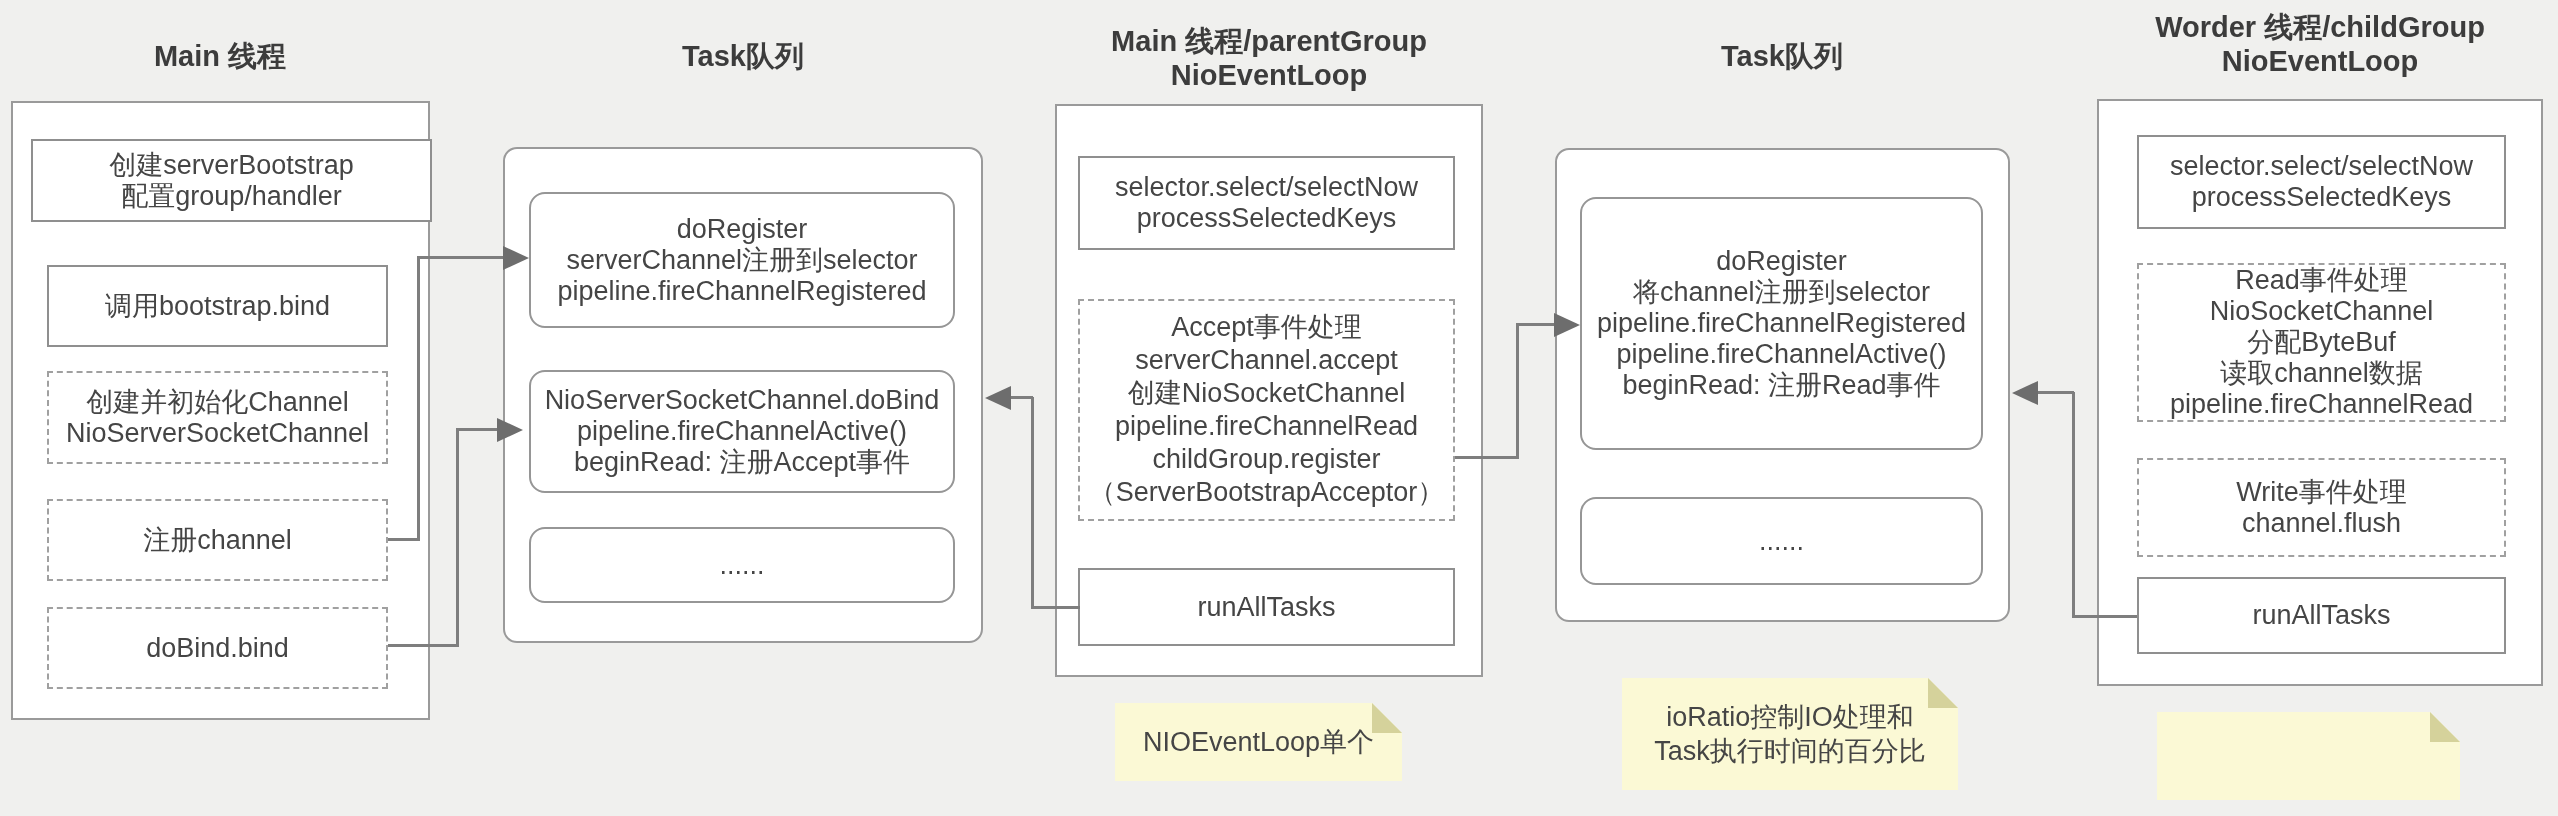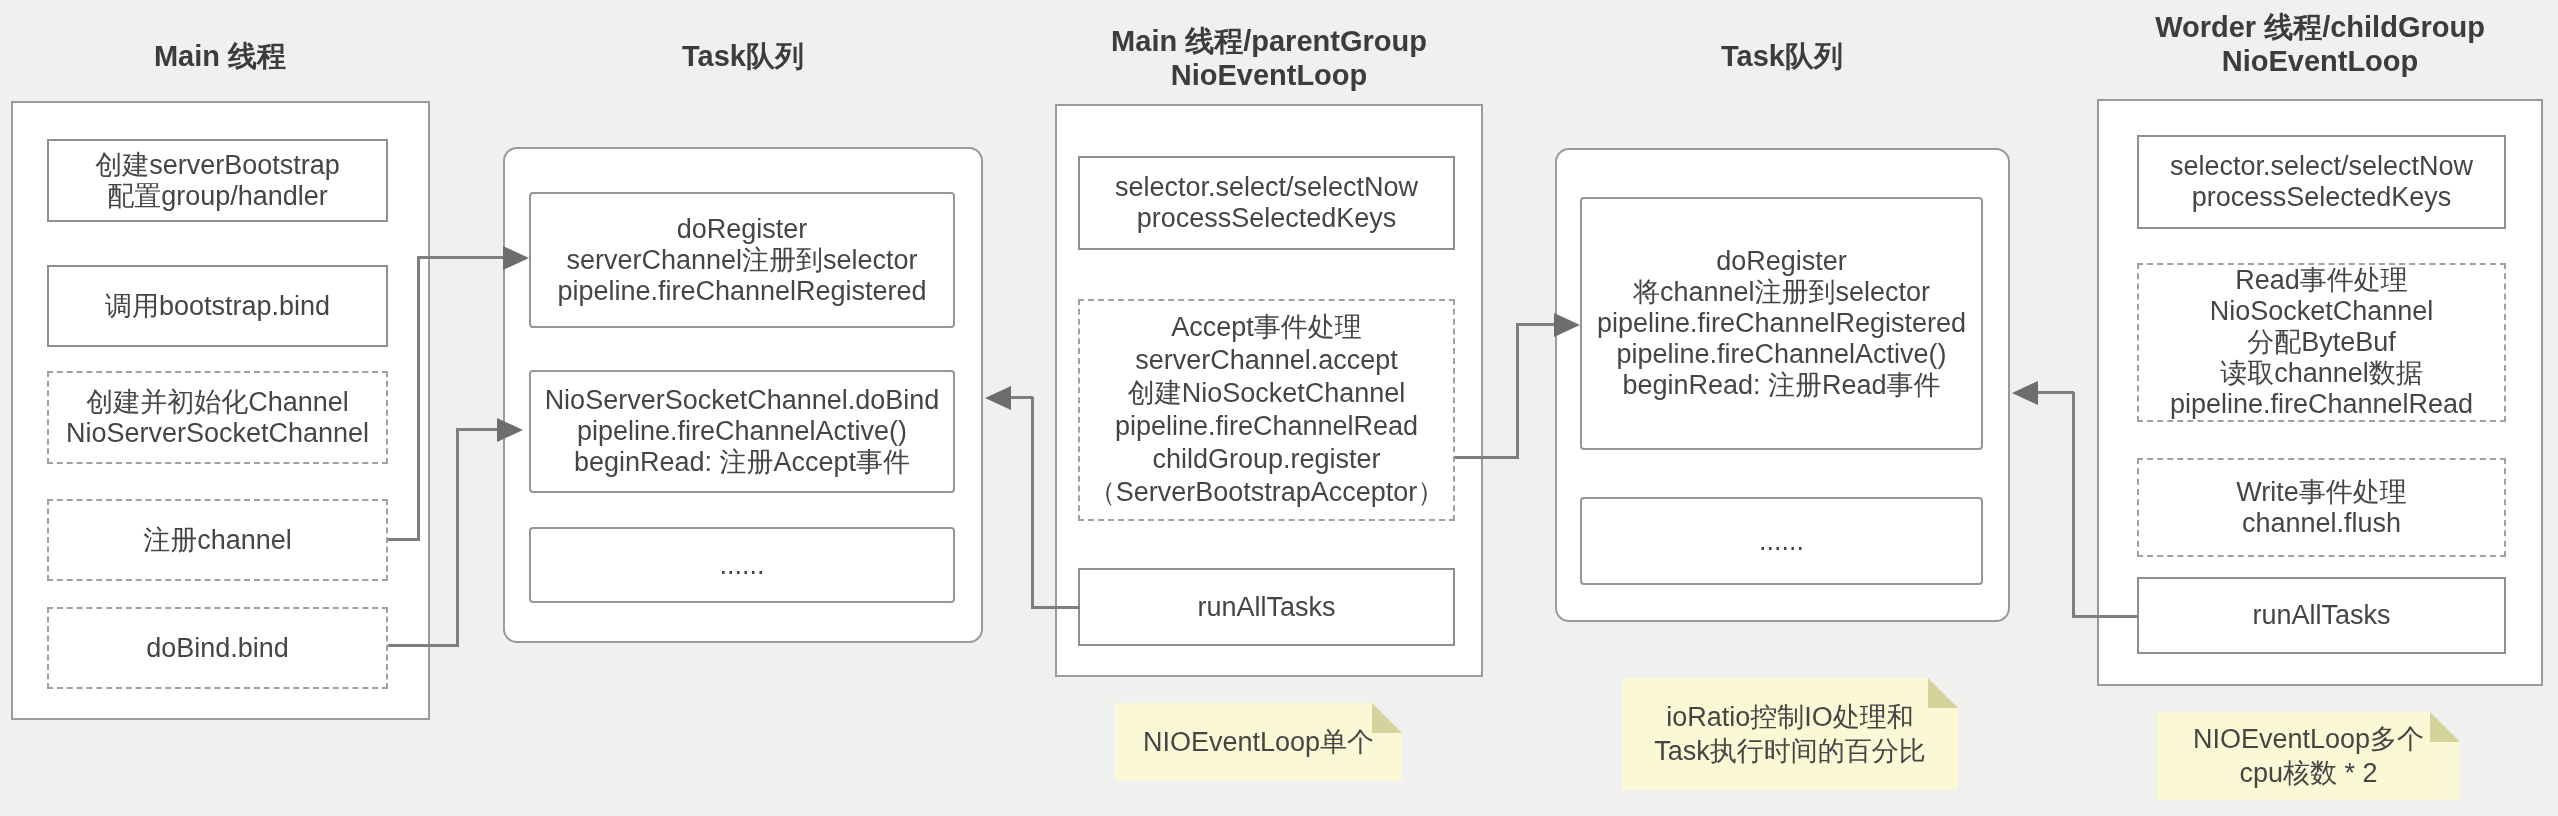--- a/index.html
+++ b/index.html
@@ -20,21 +20,21 @@
     box-sizing:border-box;
   }
   .outer.round{border-radius:14px;}
   .box{
     position:absolute;background:#ffffff;border:2px solid #8f8f8f;
     box-sizing:border-box;display:flex;align-items:center;justify-content:center;
     text-align:center;font-size:27px;line-height:31px;white-space:pre-line;
     color:#454545;
   }
   .box.dashed{border:2px dashed #a0a0a0;}
-  .box.round{border-radius:4px;border-color:#969696;}
+  .box.round{border-radius:16px;border-color:#969696;}
   .box.tall6{line-height:33px;}
   .cl{position:absolute;background:#7e7e7e;}
   .arrow-r{position:absolute;width:0;height:0;
     border-top:12px solid transparent;border-bottom:12px solid transparent;
     border-left:26px solid #6d6d6d;}
   .arrow-l{position:absolute;width:0;height:0;
     border-top:12px solid transparent;border-bottom:12px solid transparent;
     border-right:26px solid #6d6d6d;}
   .note{
     position:absolute;background:#fbf9d5;
@@ -54,21 +54,21 @@
   #title-worker{left:2120px; top:10px;}
 
   
   #main-outer  {left:11px;   top:101px; width:419px; height:619px;}
   #t1-outer    {left:503px;  top:147px; width:480px; height:496px;}
   #boss-outer  {left:1055px; top:104px; width:428px; height:573px;}
   #t2-outer    {left:1555px; top:148px; width:455px; height:474px;}
   #w-outer     {left:2097px; top:99px;  width:446px; height:587px;}
 
   
-  #main-b1{left:47px;top:139px;width:341px;height:83px;text-align:center;}
+  #main-b1{left:31px;top:139px;width:401px;height:83px;text-align:center;}
   #main-b2{left:47px;top:265px;width:341px;height:82px;}
   #main-b3{left:47px;top:371px;width:341px;height:93px;}
   #main-b4{left:47px;top:499px;width:341px;height:82px;}
   #main-b5{left:47px;top:607px;width:341px;height:82px;}
 
   
   #t1-b1{left:529px;top:192px;width:426px;height:136px;}
   #t1-b2{left:529px;top:370px;width:426px;height:123px;}
   #t1-b3{left:529px;top:527px;width:426px;height:76px;}
 
@@ -205,17 +205,15 @@
   <div class="note-cut"></div>
   <div class="note-fold"></div>
 </div>
 <div class="note" id="note-task2">
   <span>ioRatio控制IO处理和
 Task执行时间的百分比</span>
   <div class="note-cut"></div>
   <div class="note-fold"></div>
 </div>
 <div class="note" id="note-worker">
-  <span>NIOEventLoop多个
-cpu核数 * 2</span>
   <div class="note-cut"></div>
   <div class="note-fold"></div>
 </div>
 
 </body></html>

